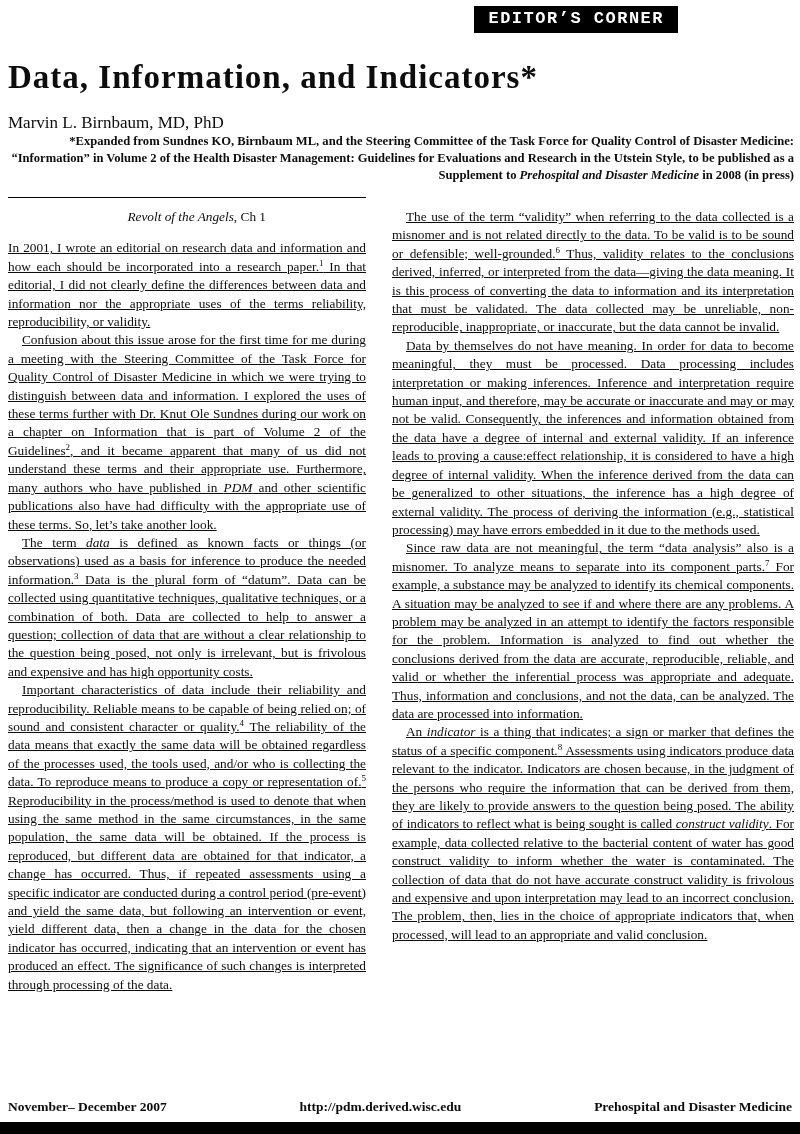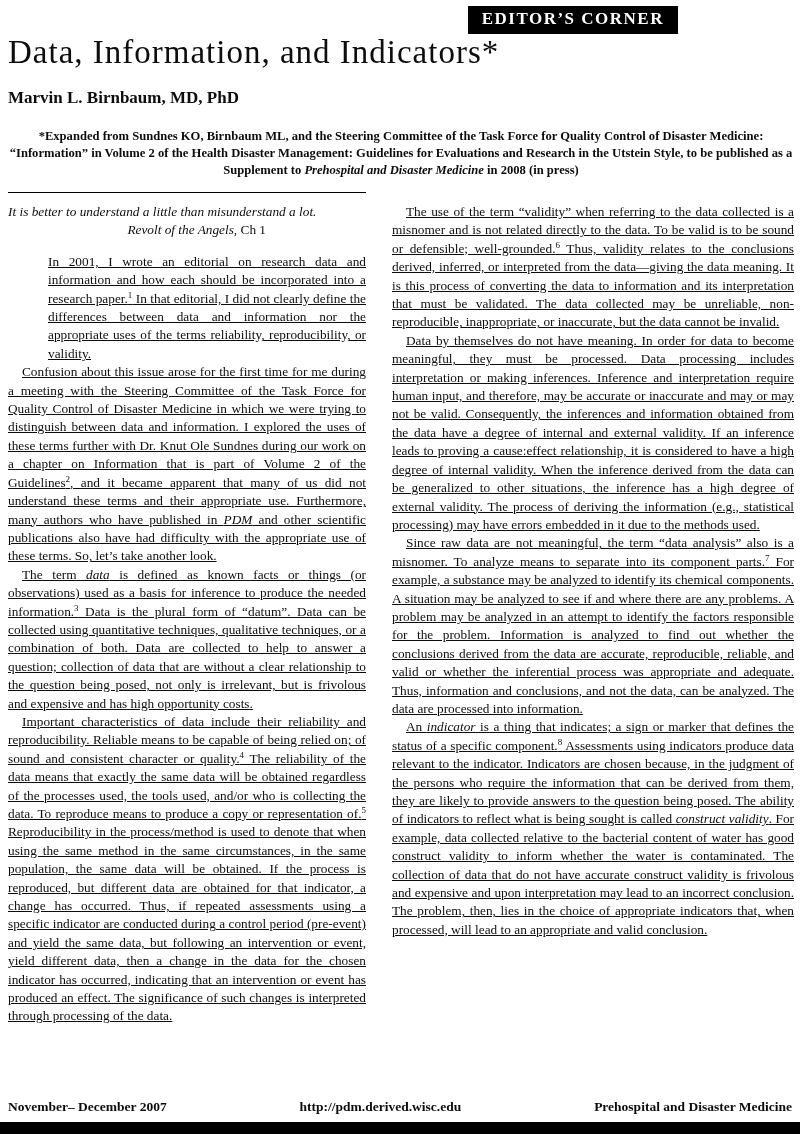--- a/index.html
+++ b/index.html
@@ -6,44 +6,44 @@
   html, body { width:800px; height:1134px; }
   body {
     background:#ffffff;
     color:#0d0d0d;
     font-family:"Liberation Serif","DejaVu Serif",serif;
     position:relative;
     overflow:hidden;
   }
   .page { padding:0 6px 0 8px; }
 
-  .banner-row { display:flex; justify-content:flex-end; padding:6px 116px 0 0; }
+  .banner-row { display:flex; justify-content:flex-end; padding:6px 116px 0 0;font-family:Liberation Mono, monospace; }
   .banner {
     background:#000; color:#fff;
     font-size:17px; font-weight:bold; letter-spacing:1.5px;
     padding:3px 14px 5px 14px;
     white-space:nowrap;
   }
 
-  .title { font-size:33px; font-weight:400; letter-spacing:1px; }
-  .author { font-size:17px; font-weight:bold; margin-top:17px; }
-  .footnote { font-size:12.6px; font-weight:bold; line-height:17px; margin-top:20px; max-width:786px; text-align:center; }
+  .title { font-size:33px; font-weight:700; letter-spacing:1px; margin-top:26px; }
+  .author { font-size:17px; font-weight:normal; margin-top:17px; }
+  .footnote { font-size:12.6px; font-weight:bold; line-height:17px; margin-top:0; max-width:786px; text-align:right; }
   .rule { width:358px; border-top:1.7px solid #000; margin-top:13px; }
 
   .columns { display:flex; gap:26px; margin-top:10px; height:872px; overflow:hidden; }
   .col { font-size:13.3px; line-height:18.4px; text-align:justify; }
   .col-left { flex:0 0 358px; width:358px; }
   .col-right { flex:1; }
 
   .epigraph { margin-bottom:13px; }
   .epigraph .quote { font-style:italic; text-align:left; }
   .epigraph .attr { text-align:right; padding-right:100px; }
 
   .col p { text-indent:14px; margin:0;text-decoration:underline; }
-  .col p.noindent { text-indent:0;margin-left:40px; }
+  .col p.noindent { text-indent:0; }
   sup { font-size:9px; line-height:0; vertical-align:super; }
 
   .footer { position:absolute; left:0; right:0; bottom:0; }
   .footer-text {
     display:flex; justify-content:space-between; align-items:baseline;
     font-weight:bold; font-size:13.5px;
     padding:0 8px 7px 8px;
     gap:24px;
   }
   .footer-bar { height:12px; background:#000; }
@@ -62,21 +62,20 @@
   <div class="author">Marvin L. Birnbaum, MD, PhD</div>
 
   <div class="footnote">*Expanded from Sundnes KO, Birnbaum ML, and the Steering Committee of the Task Force for Quality Control of Disaster Medicine: “Information” in Volume 2 of the Health Disaster Management: Guidelines for Evaluations and Research in the Utstein Style, to be published as a Supplement to <span style="font-style: italic;">Prehospital and Disaster Medicine</span> in 2008 (in press)</div>
 
   <div class="rule"></div>
 
   <div class="columns">
 
     <div class="col col-left">
       <div class="epigraph">
-        <div class="quote">It is better to understand a little than misunderstand a lot.</div>
         <div class="attr"><span style="font-style: italic; text-align: right;">Revolt of the Angels</span>, Ch 1</div>
       </div>
       <p class="noindent">In 2001, I wrote an editorial on research data and information and how each should be incorporated into a research paper.<sup>1</sup> In that editorial, I did not clearly define the differences between data and information nor the appropriate uses of the terms reliability, reproducibility, or validity.</p>
       <p>Confusion about this issue arose for the first time for me during a meeting with the Steering Committee of the Task Force for Quality Control of Disaster Medicine in which we were trying to distinguish between data and information. I explored the uses of these terms further with Dr. Knut Ole Sundnes during our work on a chapter on Information that is part of Volume 2 of the Guidelines<sup>2</sup>, and it became apparent that many of us did not understand these terms and their appropriate use. Furthermore, many authors who have published in <span style="font-style: italic;">PDM</span> and other scientific publications also have had difficulty with the appropriate use of these terms. So, let’s take another look.</p>
       <p>The term <span style="font-style: italic;">data</span> is defined as known facts or things (or observations) used as a basis for inference to produce the needed information.<sup>3</sup> Data is the plural form of “datum”. Data can be collected using quantitative techniques, qualitative techniques, or a combination of both. Data are collected to help to answer a question; collection of data that are without a clear relationship to the question being posed, not only is irrelevant, but is frivolous and expensive and has high opportunity costs.</p>
       <p>Important characteristics of data include their reliability and reproducibility. Reliable means to be capable of being relied on; of sound and consistent character or quality.<sup>4</sup> The reliability of the data means that exactly the same data will be obtained regardless of the processes used, the tools used, and/or who is collecting the data. To reproduce means to produce a copy or representation of.<sup>5</sup> Reproducibility in the process/method is used to denote that when using the same method in the same circumstances, in the same population, the same data will be obtained. If the process is reproduced, but different data are obtained for that indicator, a change has occurred. Thus, if repeated assessments using a specific indicator are conducted during a control period (pre-event) and yield the same data, but following an intervention or event, yield different data, then a change in the data for the chosen indicator has occurred, indicating that an intervention or event has produced an effect. The significance of such changes is interpreted through processing of the data.</p>
     </div>
 
     <div class="col col-right">
       <p>The use of the term “validity” when referring to the data collected is a misnomer and is not related directly to the data. To be valid is to be sound or defensible; well-grounded.<sup>6</sup> Thus, validity relates to the conclusions derived, inferred, or interpreted from the data—giving the data meaning. It is this process of converting the data to information and its interpretation that must be validated. The data collected may be unreliable, non-reproducible, inappropriate, or inaccurate, but the data cannot be invalid.</p>

